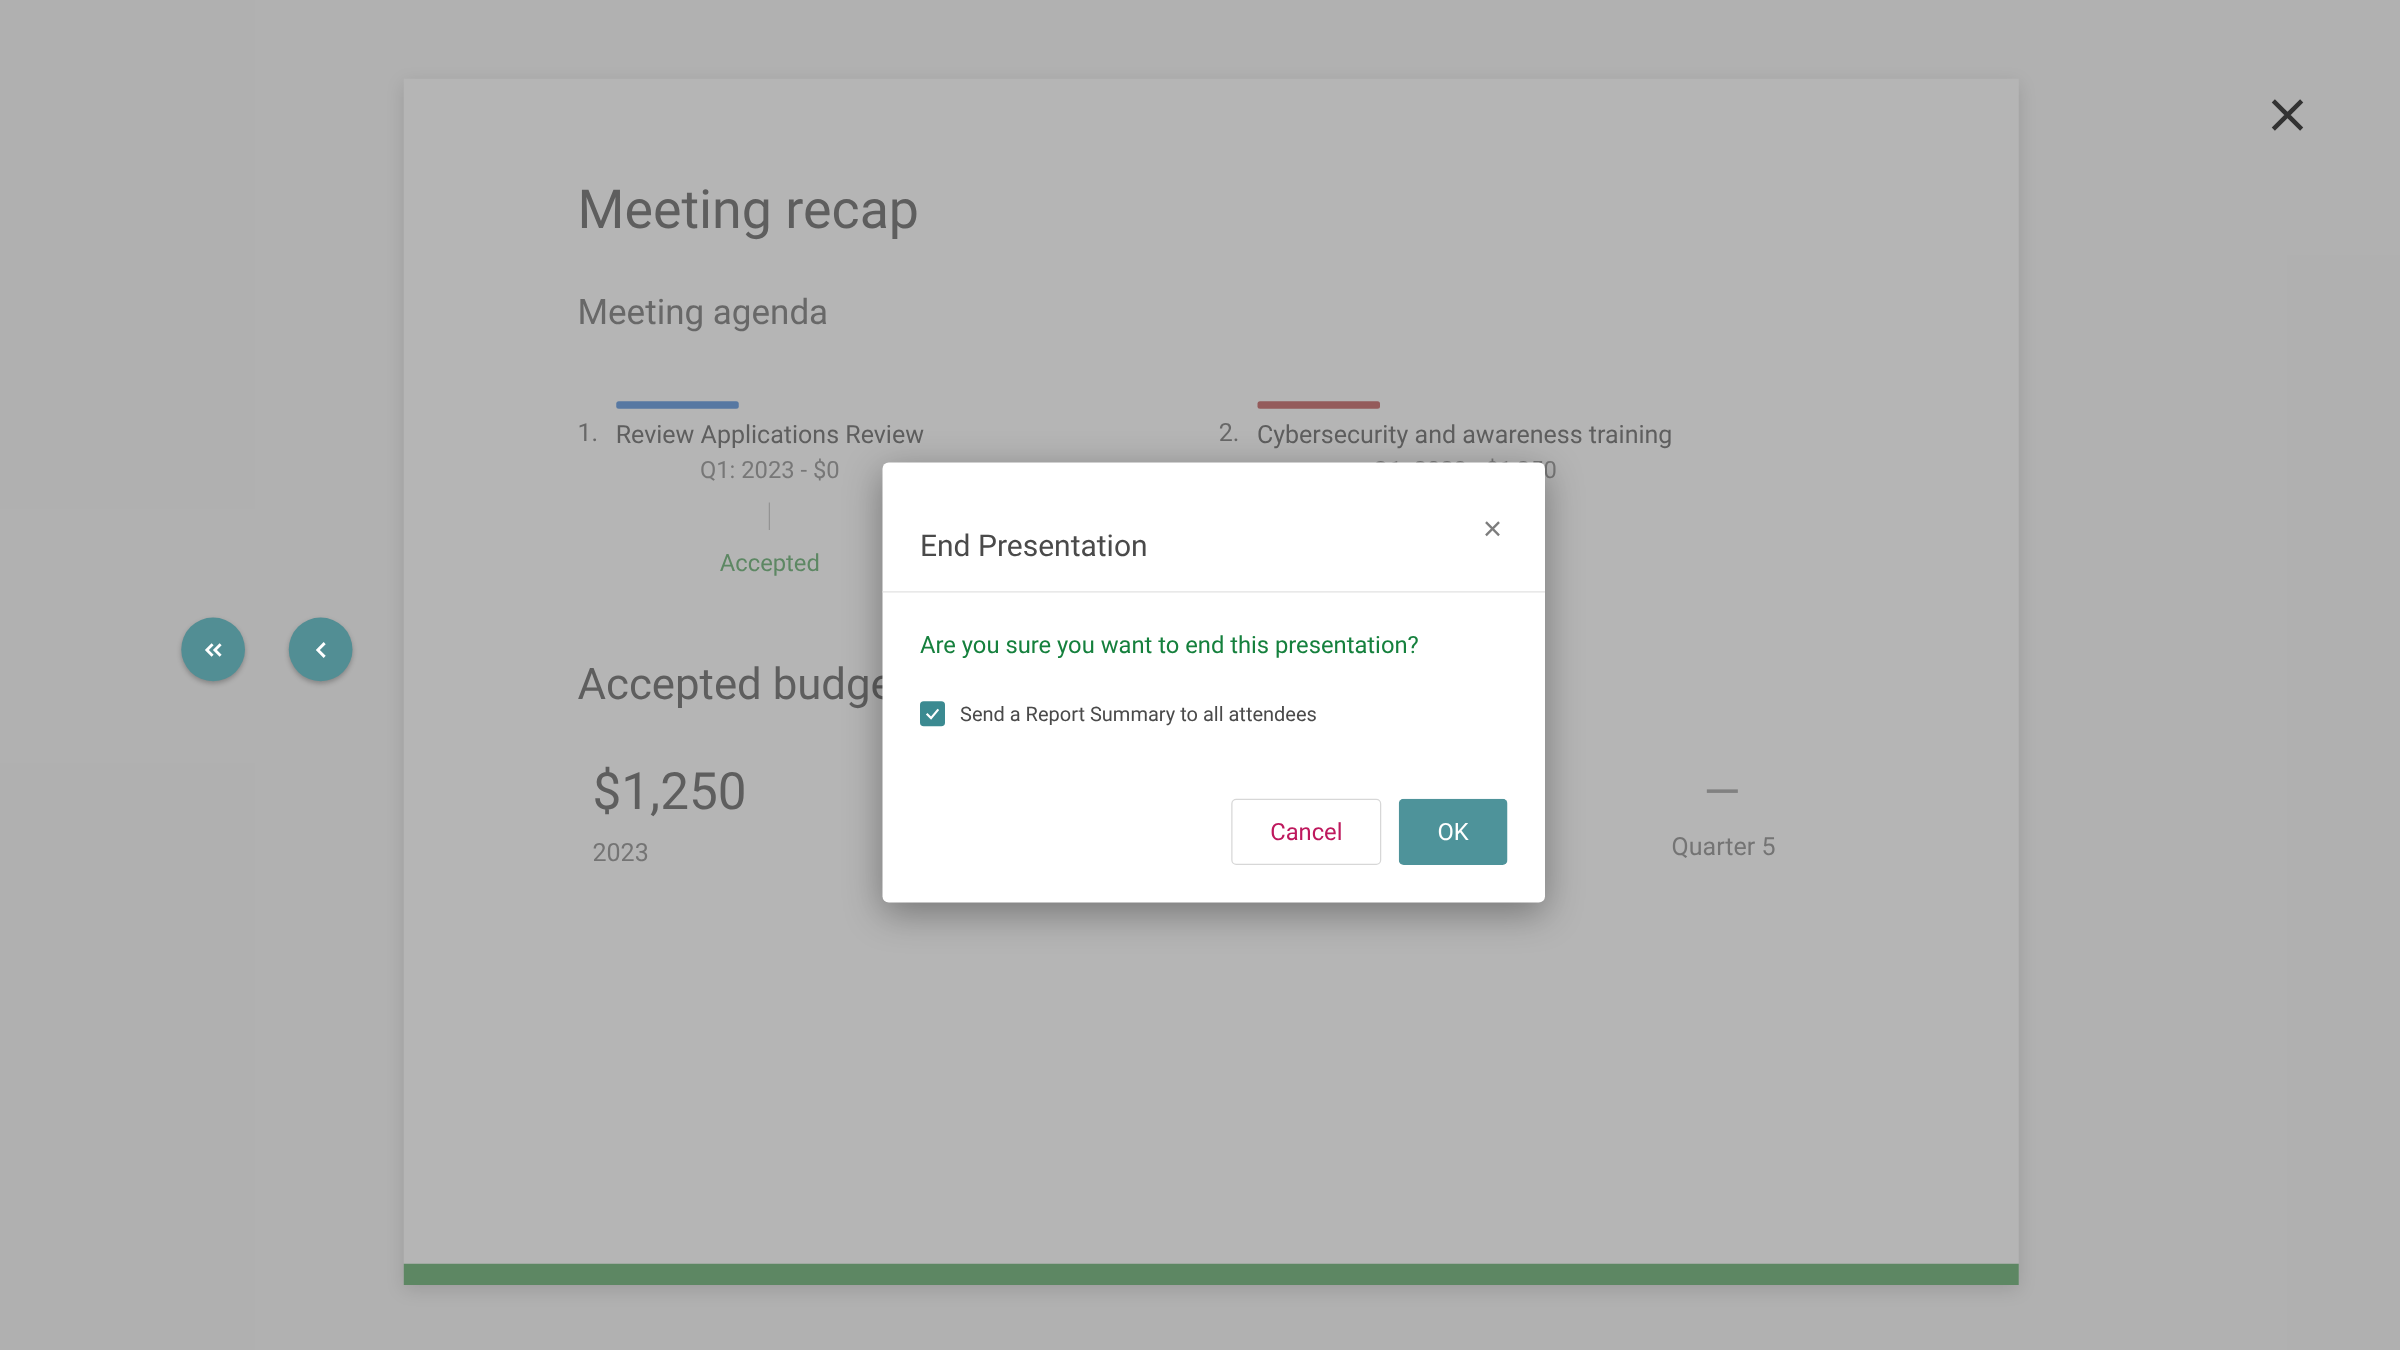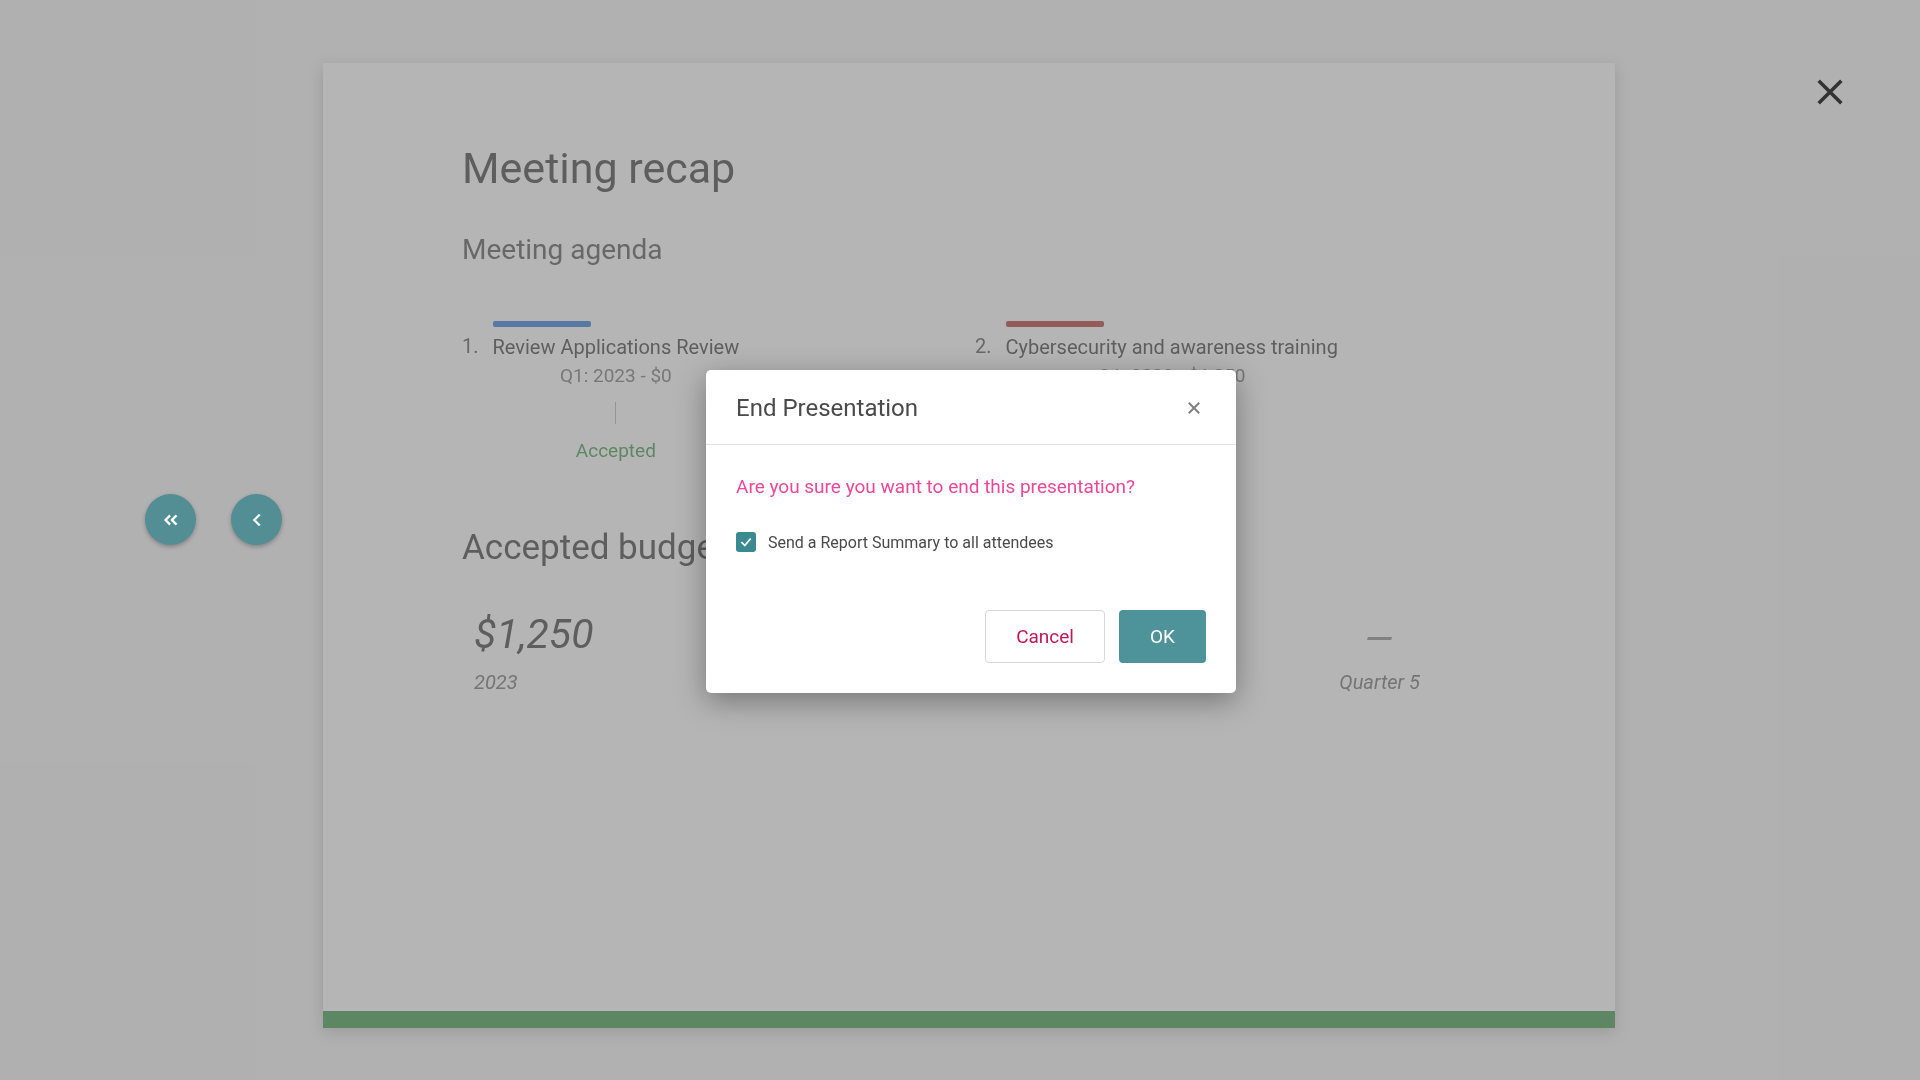--- a/index.html
+++ b/index.html
@@ -141,22 +141,21 @@
     .agenda-status { color: #3c9a4b; }
     .budget-heading {
       font-size: 35px;
       font-weight: 400;
       color: #3f3f3f;
       margin-top: 65px;
       margin-bottom: 34px;
     }
     .budget-row {
       display: flex;
-      align-items: flex-end;
-      font-style: italic;
+      align-items: center;
     }
     .budget-cell {
       padding: 8px 35px 8px 0;
       min-width: 200px;
       position: relative;
     }
     .budget-cell.first {
       padding-left: 12px;
     }
     .budget-sep {
@@ -211,20 +210,21 @@
       display: flex;
       align-items: center;
       justify-content: space-between;
       padding: 24px 30px 22px 30px;
       border-bottom: 1px solid #e2e2e2;
     }
     .modal-title {
       font-size: 24px;
       color: #4a4a4a;
       font-weight: 400;
+      margin-top: 29px;
     }
     .modal-close {
       cursor: pointer;
       color: #7d7d7d;
       width: 24px;
       height: 24px;
       display: flex;
       align-items: center;
       justify-content: center;
     }
@@ -232,21 +232,21 @@
       width: 18px;
       height: 18px;
       stroke: #7d7d7d;
       stroke-width: 2.5;
     }
     .modal-body {
       padding: 30px 30px 10px 30px;
     }
     .modal-text {
       font-size: 19px;
-      color: #ec4899;
+      color: #15803d;
       margin-bottom: 34px;
     }
     .checkbox-row {
       display: flex;
       align-items: center;
       gap: 12px;
     }
     .checkbox {
       width: 20px;
       height: 20px;

